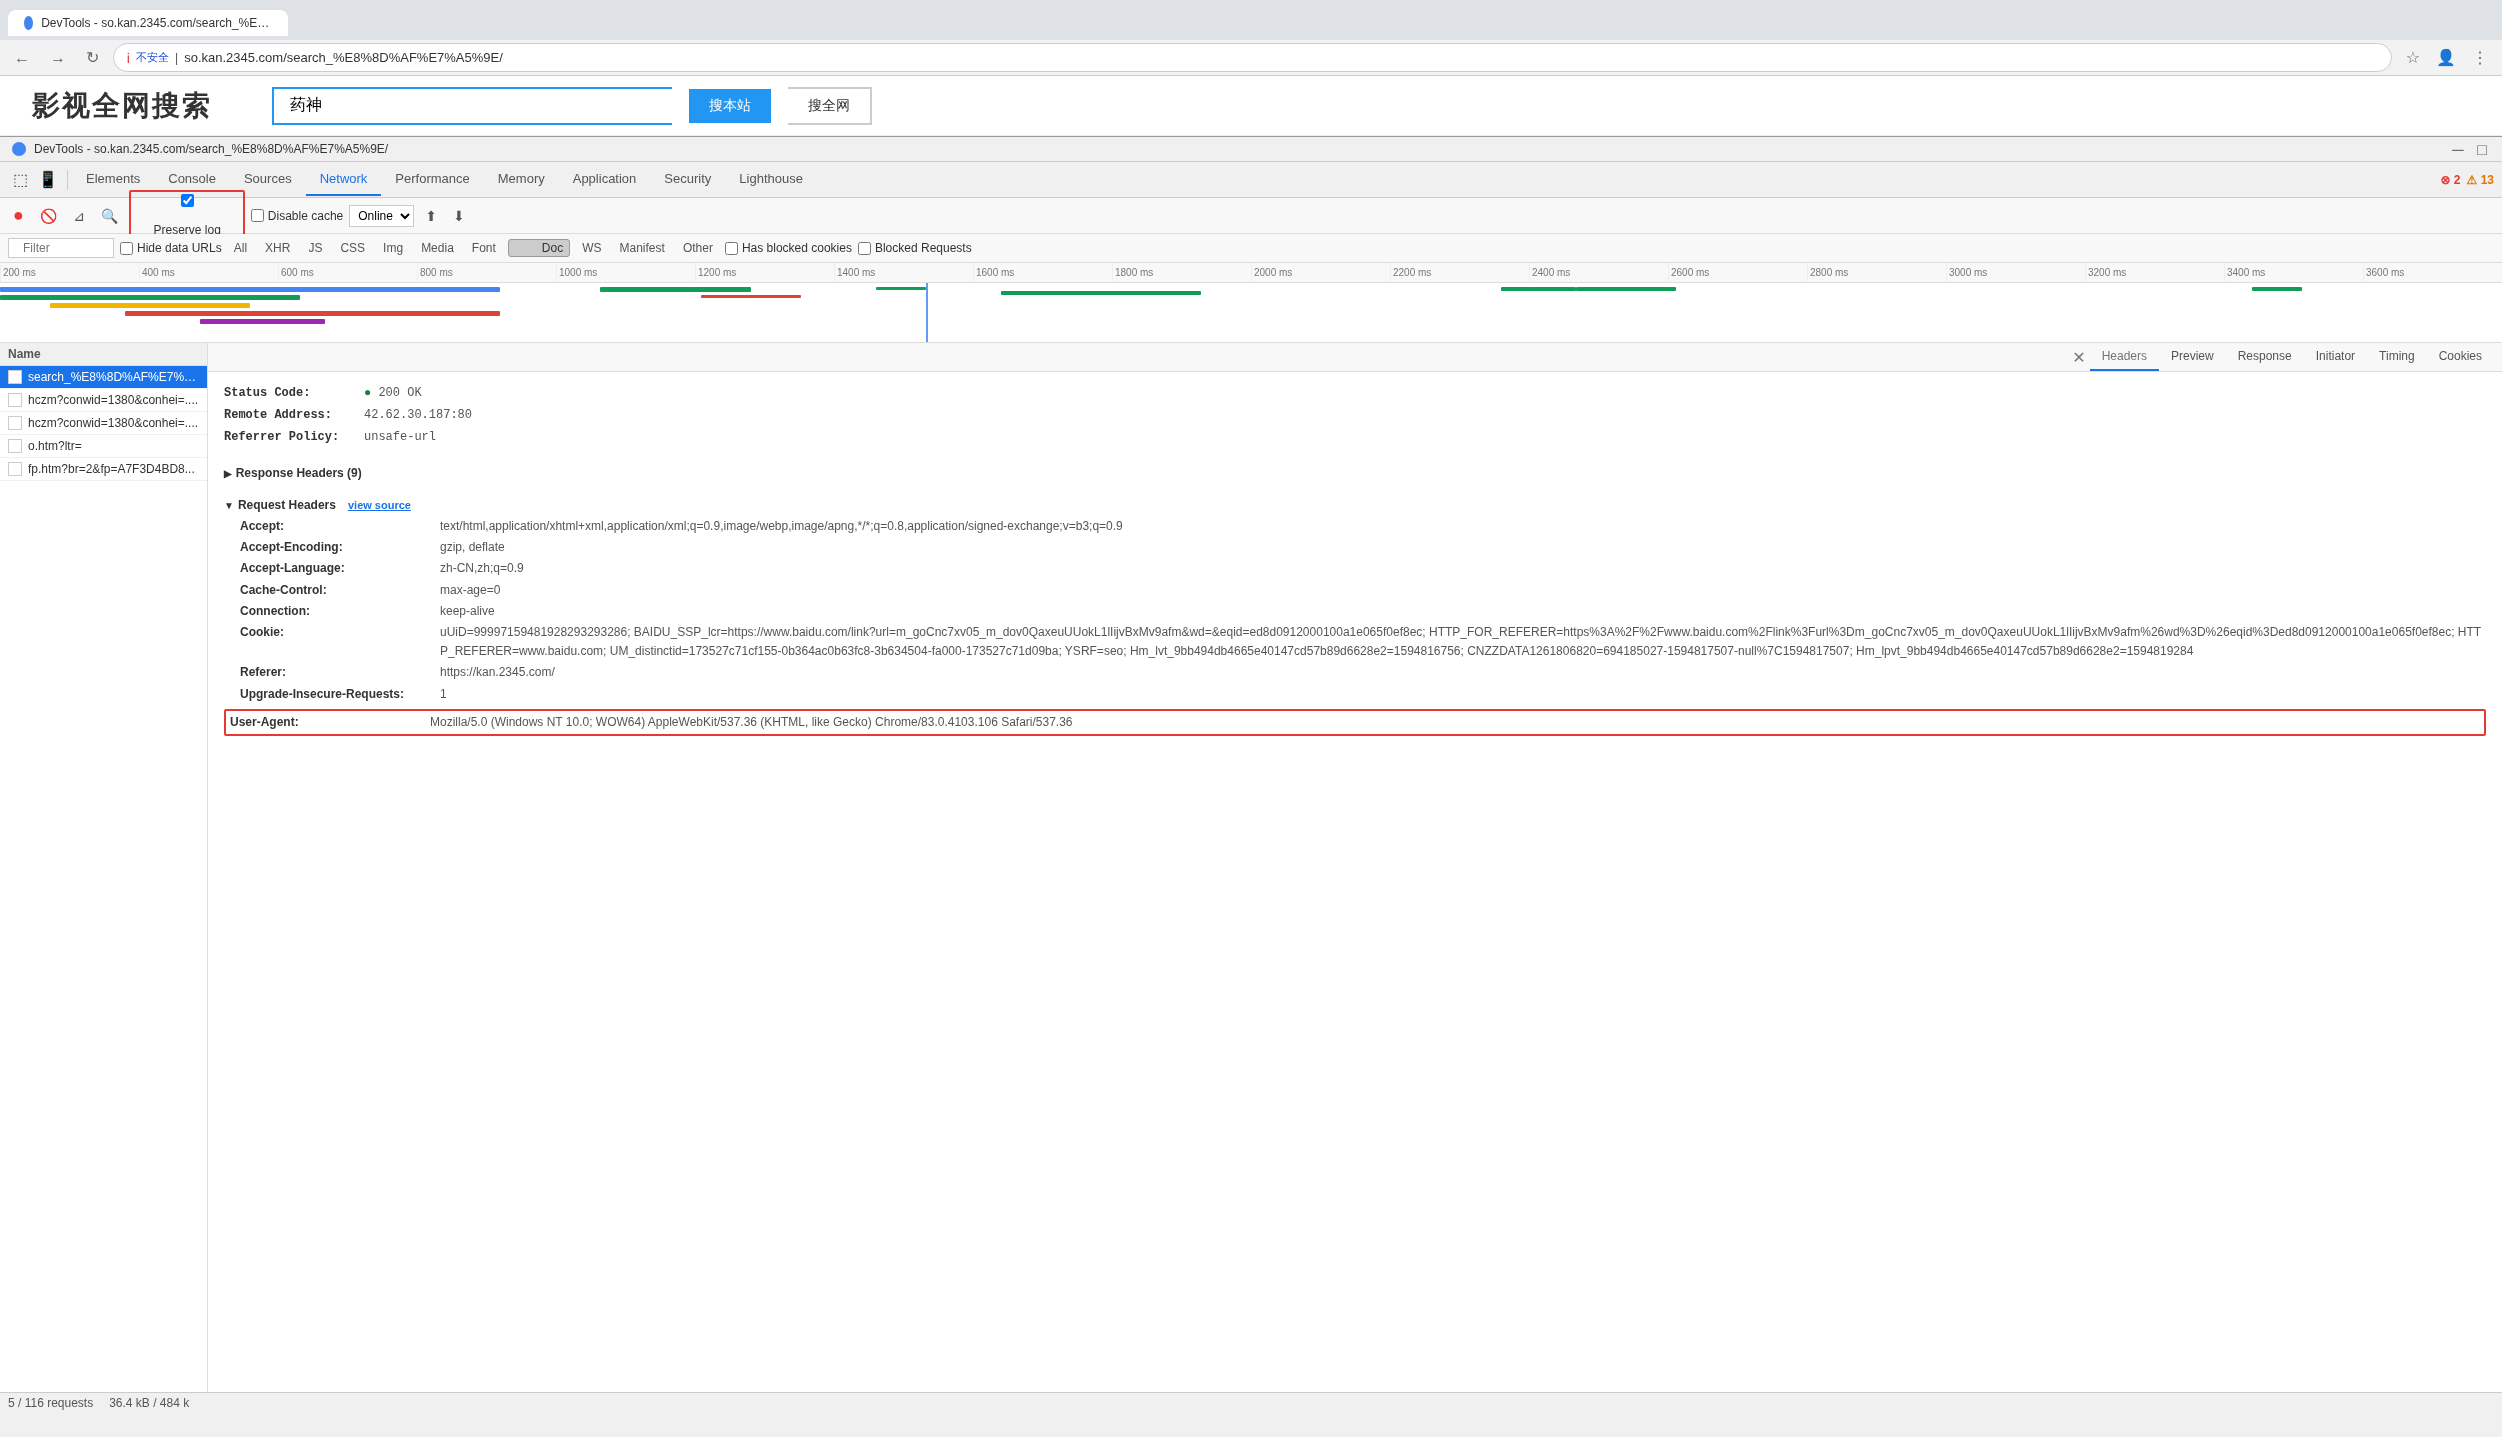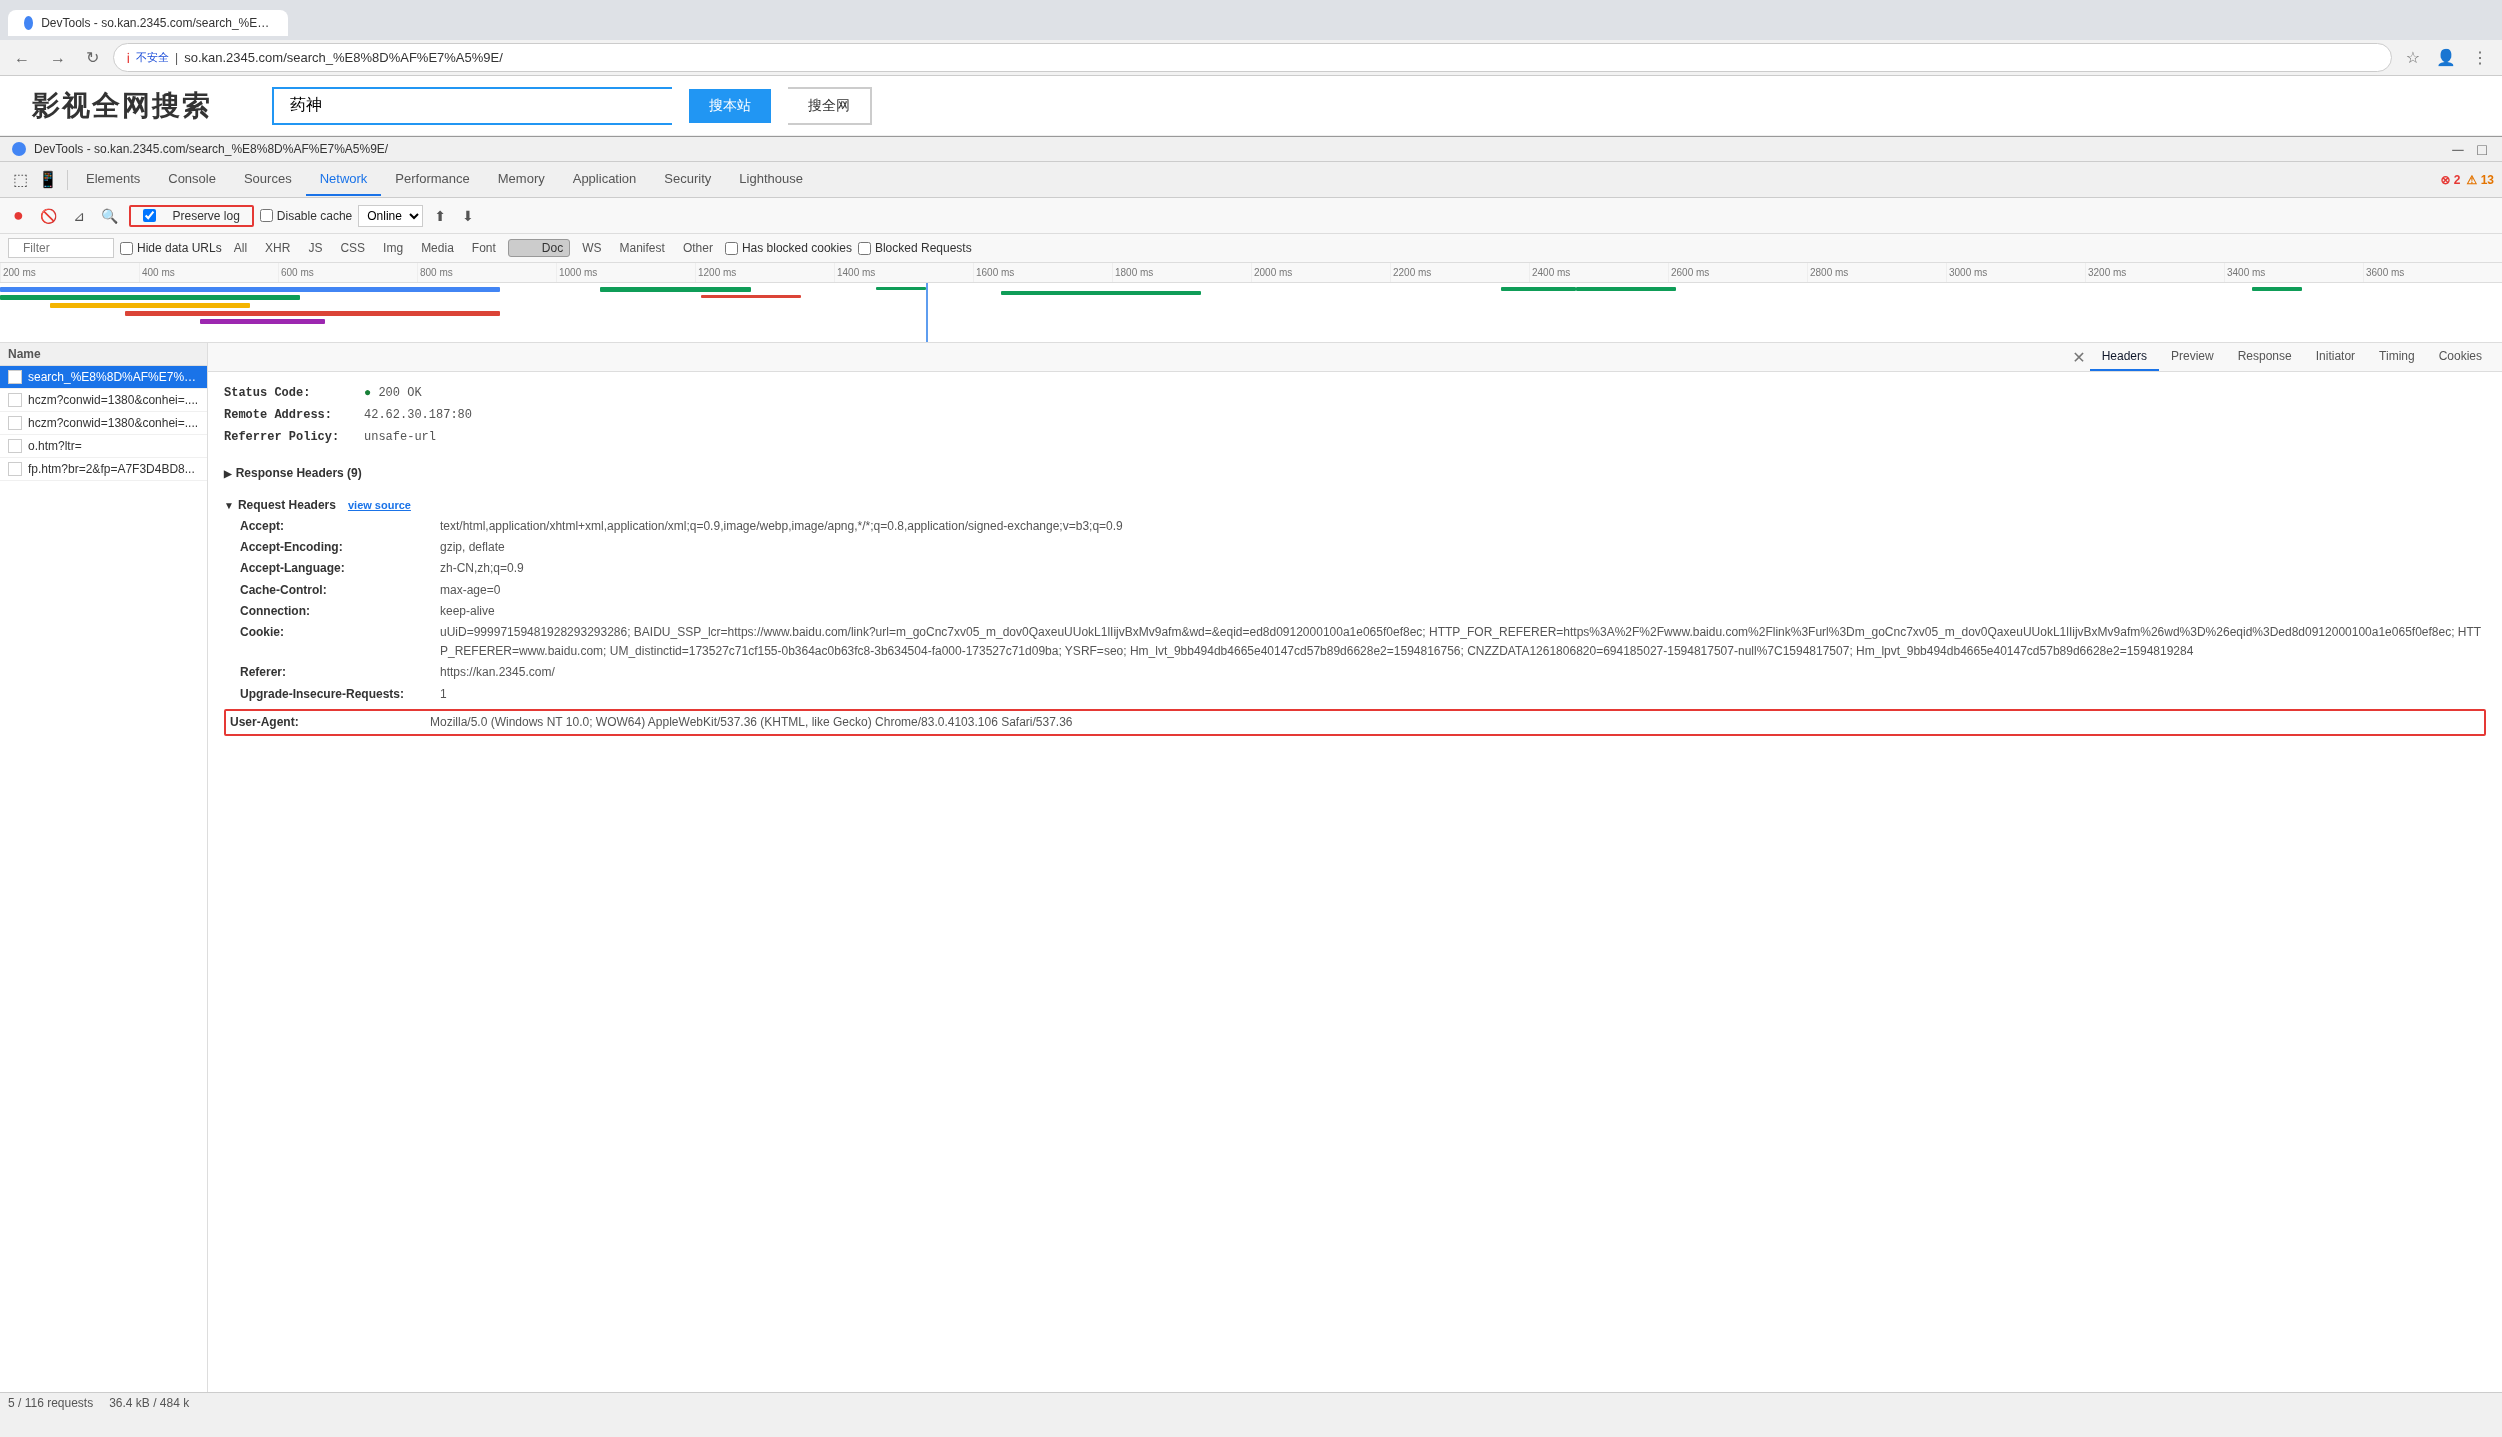--- a/index.html
+++ b/index.html
@@ -34,21 +34,21 @@
 
     .devtools-tabs { display: flex; align-items: center; background: #f0f0f0; border-bottom: 1px solid #ccc; padding: 0 8px; height: 36px; }
     .devtools-tab { padding: 8px 14px; font-size: 13px; cursor: pointer; color: #555; border-bottom: 2px solid transparent; white-space: nowrap; }
     .devtools-tab.active { color: #1a73e8; border-bottom: 2px solid #1a73e8; }
 
     .devtools-toolbar { display: flex; align-items: center; gap: 6px; padding: 4px 8px; background: #f8f8f8; border-bottom: 1px solid #ddd; height: 36px; }
     .toolbar-btn { background: none; border: none; cursor: pointer; padding: 3px 5px; font-size: 14px; color: #555; border-radius: 3px; }
     .record-btn { color: #e53935; font-size: 18px; }
     .checkbox-label { display: flex; align-items: center; gap: 4px; font-size: 12px; cursor: pointer; }
     .checkbox-label input { cursor: pointer; }
-    .preserve-log-box { border: 2px solid #e53935; padding: 2px 12px; display: flex; align-items: center; gap: 16px; border-radius: 2px; }
+    .preserve-log-box { border: 2px solid #e53935; padding: 2px 22px; display: flex; align-items: center; gap: 16px; border-radius: 2px; flex-direction: column; }
 
     .network-type-bar { display: flex; align-items: center; gap: 6px; padding: 4px 8px; background: #f8f8f8; border-bottom: 1px solid #ddd; font-size: 12px; flex-wrap: wrap; }
     .filter-input { border: 1px solid #ccc; padding: 2px 14px; font-size: 12px; width: 106px; }
     .type-btn { padding: 1px 6px; font-size: 12px; cursor: pointer; background: none; border: none; color: #555; border-radius: 3px; }
     .type-btn.doc-active { background: #ccc; color: #333; border: 1px solid #999; border-radius: 3px; }
 
     
     .timeline-area { background: #f8f8f8; border-bottom: 1px solid #ddd; height: 80px; position: relative; overflow: hidden; }
     .timeline-ticks { display: flex; border-bottom: 1px solid #ddd; height: 20px; }
     .timeline-tick { flex: 1; font-size: 10px; color: #777; padding-left: 2px; border-left: 1px solid #eee; line-height: 20px; }
@@ -61,21 +61,21 @@
     .requests-header { display: flex; align-items: center; padding: 4px 8px; background: #f0f0f0; border-bottom: 1px solid #ddd; font-size: 12px; font-weight: bold; color: #555; }
     .request-item { display: flex; align-items: center; padding: 4px 8px; border-bottom: 1px solid #f0f0f0; cursor: pointer; font-size: 12px; color: #333; }
     .request-item.selected { background: #1a73e8; color: white; }
     .request-checkbox { width: 14px; height: 14px; margin-right: 6px; border: 1px solid #ccc; background: white; display: inline-block; flex-shrink: 0; }
     .request-name { white-space: nowrap; overflow: hidden; text-overflow: ellipsis; font-size: 12px; }
 
     
     .detail-panel { flex: 1; overflow-y: auto; background: white; }
     .detail-tabs { display: flex; align-items: center; border-bottom: 1px solid #ddd; background: #f8f8f8; padding: 0 8px; }
     .detail-tab { padding: 6px 12px; font-size: 12px; cursor: pointer; color: #555; border-bottom: 2px solid transparent; }
-    .detail-tab.active { color: #0f172a; border-bottom: 2px solid #1a73e8; }
+    .detail-tab.active { color: #737373; border-bottom: 2px solid #1a73e8; }
     .detail-close { margin-left: auto; background: none; border: none; cursor: pointer; font-size: 16px; color: #777; padding: 4px; }
 
     .detail-content { padding: 10px 16px; }
     .detail-section { margin-bottom: 12px; }
     .detail-row { display: flex; align-items: flex-start; padding: 2px 0; font-size: 12px; line-height: 1.5; font-family: Liberation Mono, monospace; }
     .detail-key { font-weight: bold; min-width: 140px; color: #333; }
     .detail-value { color: #555; word-break: break-all; flex: 1; }
     .section-header { font-weight: bold; font-size: 12px; color: #333; padding: 6px 0 4px; cursor: pointer; display: flex; align-items: center; gap: 4px; }
     .section-triangle { font-size: 10px; }
 

